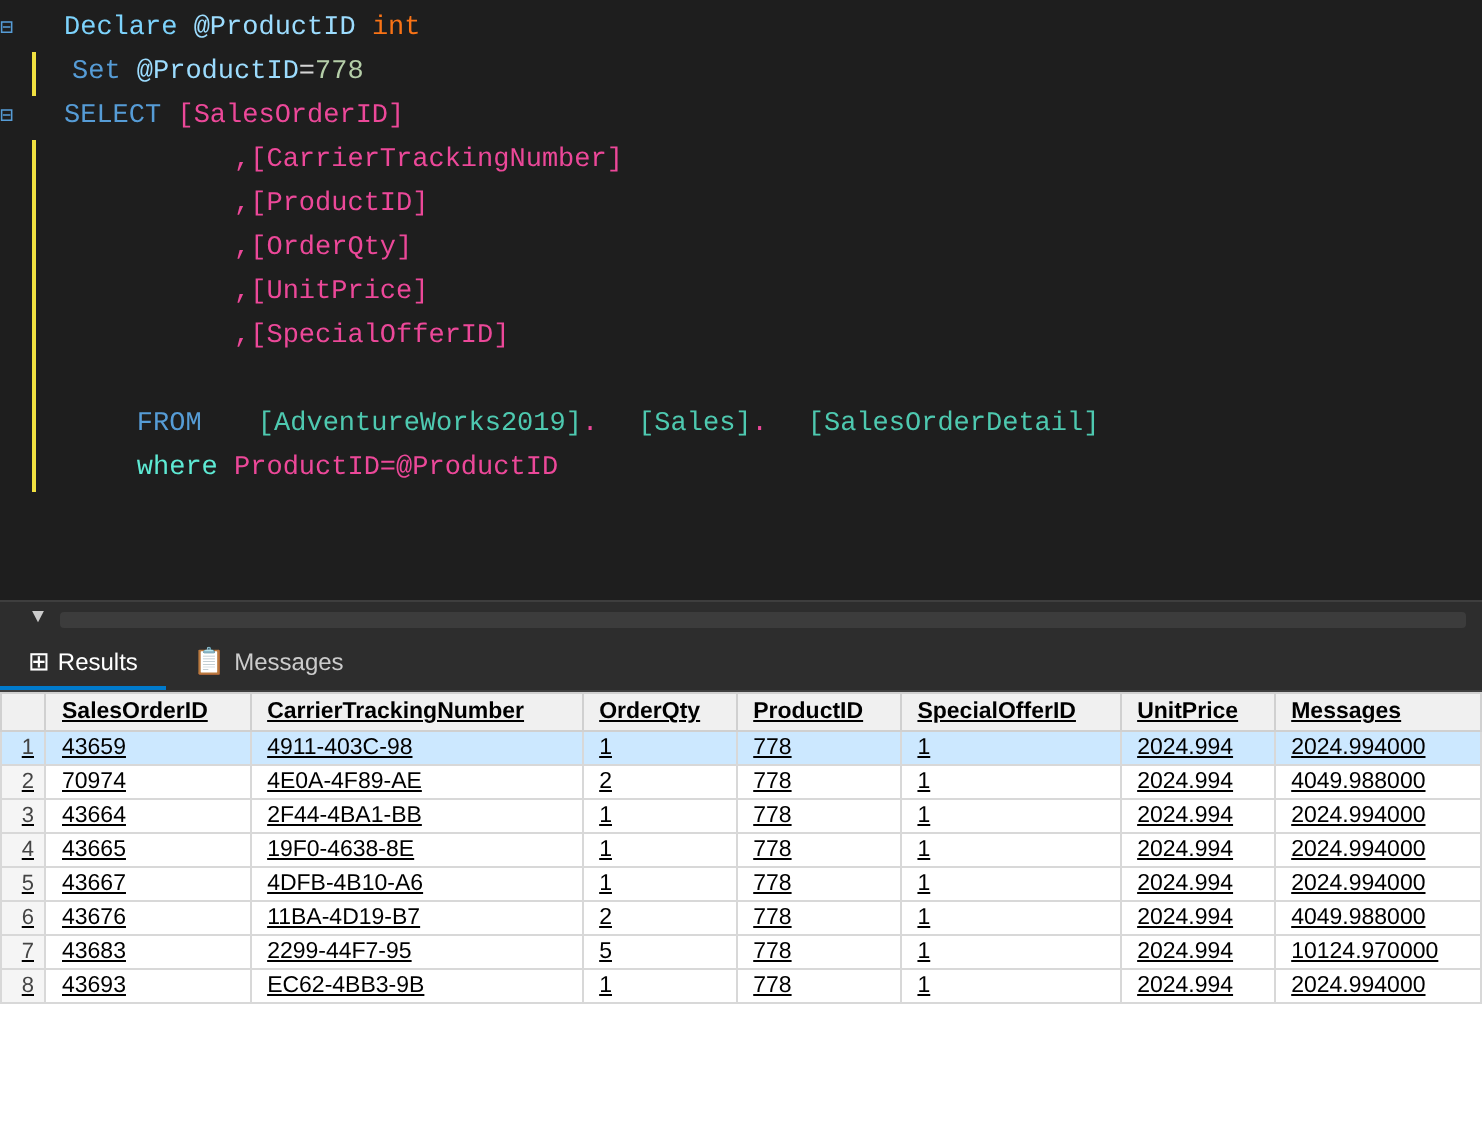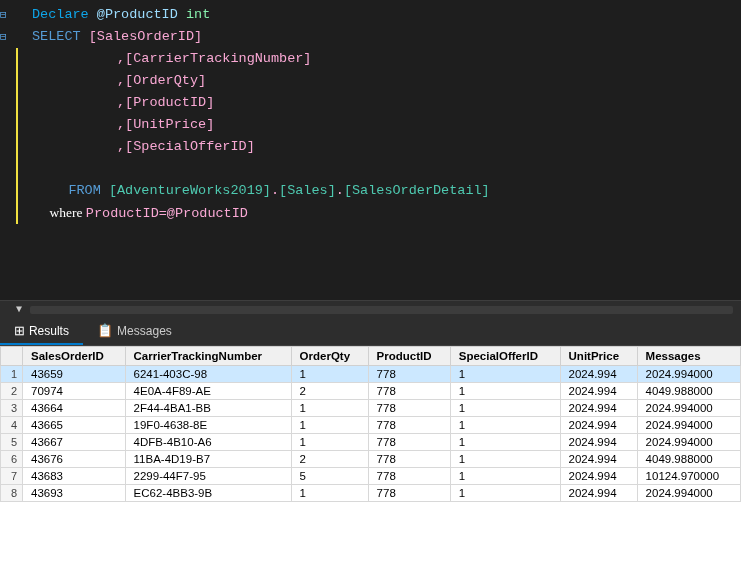--- a/index.html
+++ b/index.html
@@ -46,28 +46,28 @@
       height: 22px;
     }
 
     .code-content {
       color: #d4d4d4;
       white-space: pre;
       padding-left: 2px;
     }
 
     
-    .kw-declare { color: #0ea5e9; }
+    .kw-declare { color: #7dd3fc; }
     .kw-var { color: #9cdcfe; text-align: center; }
-    .kw-int { color: #86efac; }
+    .kw-int { color: #f97316; }
     .kw-select { color: #569cd6; }
     .kw-from { color: #569cd6; margin-top: 20px; }
-    .kw-where { color: #ffffff; font-family: Liberation Serif, serif; }
-    .col-name { color: #f9a8d4; }
-    .db-name { color: #4ec9b0; }
+    .kw-where { color: #5eead4; }
+    .col-name { color: #ec4899; }
+    .db-name { color: #4ec9b0; margin-left: 20px; }
     .val-num { color: #b5cea8; }
     .val-eq { color: #d4d4d4; }
 
     
     .status-bar {
       background: #2d2d2d;
       border-top: 1px solid #3e3e3e;
       display: flex;
       align-items: center;
       padding: 3px 8px;
@@ -124,20 +124,21 @@
       background: #ffffff;
       flex: 1;
       overflow: auto;
       font-family: 'Segoe UI', Arial, sans-serif;
       font-size: 12px;
     }
 
     table {
       border-collapse: collapse;
       width: 100%;
+      text-decoration: underline;
     }
 
     thead tr {
       background: #f0f0f0;
     }
 
     th {
       border: 1px solid #d0d0d0;
       padding: 3px 8px;
       text-align: left;
@@ -173,38 +174,43 @@
 <body>
 
 <div class="editor-area">
   <div id="code-lines">
       <div class="code-line">
         <span class="fold-icon" style="color: rgb(86, 156, 214);">⊟</span>
         <span style="width: 16px; display: inline-block;"></span>
         <span class="code-content"><span class="kw-declare">Declare </span><span class="kw-var">@ProductID </span><span class="kw-int">int</span></span>
       </div>
       <div class="code-line">
+        <span class="fold-icon" style="color: rgb(86, 156, 214);"></span>
+        <span class="indent-bar"></span>
+        <span class="code-content"><span class="kw-select">Set </span><span class="kw-var">@ProductID</span><span class="val-eq">=</span><span class="val-num">778</span></span>
+      </div>
+      <div class="code-line">
         <span class="fold-icon" style="color: rgb(86, 156, 214);">⊟</span>
         <span style="width: 16px; display: inline-block;"></span>
         <span class="code-content"><span class="kw-select">SELECT </span><span class="col-name">[SalesOrderID]</span></span>
       </div>
       <div class="code-line">
         <span class="fold-icon" style="color: rgb(86, 156, 214);"></span>
         <span class="indent-bar"></span>
         <span class="code-content"><span class="col-name">          ,[CarrierTrackingNumber]</span></span>
       </div>
       <div class="code-line">
         <span class="fold-icon" style="color: rgb(86, 156, 214);"></span>
         <span class="indent-bar"></span>
+        <span class="code-content"><span class="col-name">          ,[ProductID]</span></span>
+      </div>
+      <div class="code-line">
+        <span class="fold-icon" style="color: rgb(86, 156, 214);"></span>
+        <span class="indent-bar"></span>
         <span class="code-content"><span class="col-name">          ,[OrderQty]</span></span>
-      </div>
-      <div class="code-line">
-        <span class="fold-icon" style="color: rgb(86, 156, 214);"></span>
-        <span class="indent-bar"></span>
-        <span class="code-content"><span class="col-name">          ,[ProductID]</span></span>
       </div>
       <div class="code-line">
         <span class="fold-icon" style="color: rgb(86, 156, 214);"></span>
         <span class="indent-bar"></span>
         <span class="code-content"><span class="col-name">          ,[UnitPrice]</span></span>
       </div>
       <div class="code-line">
         <span class="fold-icon" style="color: rgb(86, 156, 214);"></span>
         <span class="indent-bar"></span>
         <span class="code-content"><span class="col-name">          ,[SpecialOfferID]</span></span>
@@ -256,21 +262,21 @@
           <th>ProductID</th>
           <th>SpecialOfferID</th>
           <th>UnitPrice</th>
           <th>Messages</th>
         </tr>
       </thead>
     <tbody id="table-body">
         <tr class="selected">
           <td class="row-num-col">1</td>
           <td>43659</td>
-          <td>6241-403C-98</td>
+          <td>4911-403C-98</td>
           <td>1</td>
           <td>778</td>
           <td>1</td>
           <td>2024.994</td>
           <td>2024.994000</td>
         </tr>
         <tr>
           <td class="row-num-col">2</td>
           <td>70974</td>
           <td>4E0A-4F89-AE</td>

